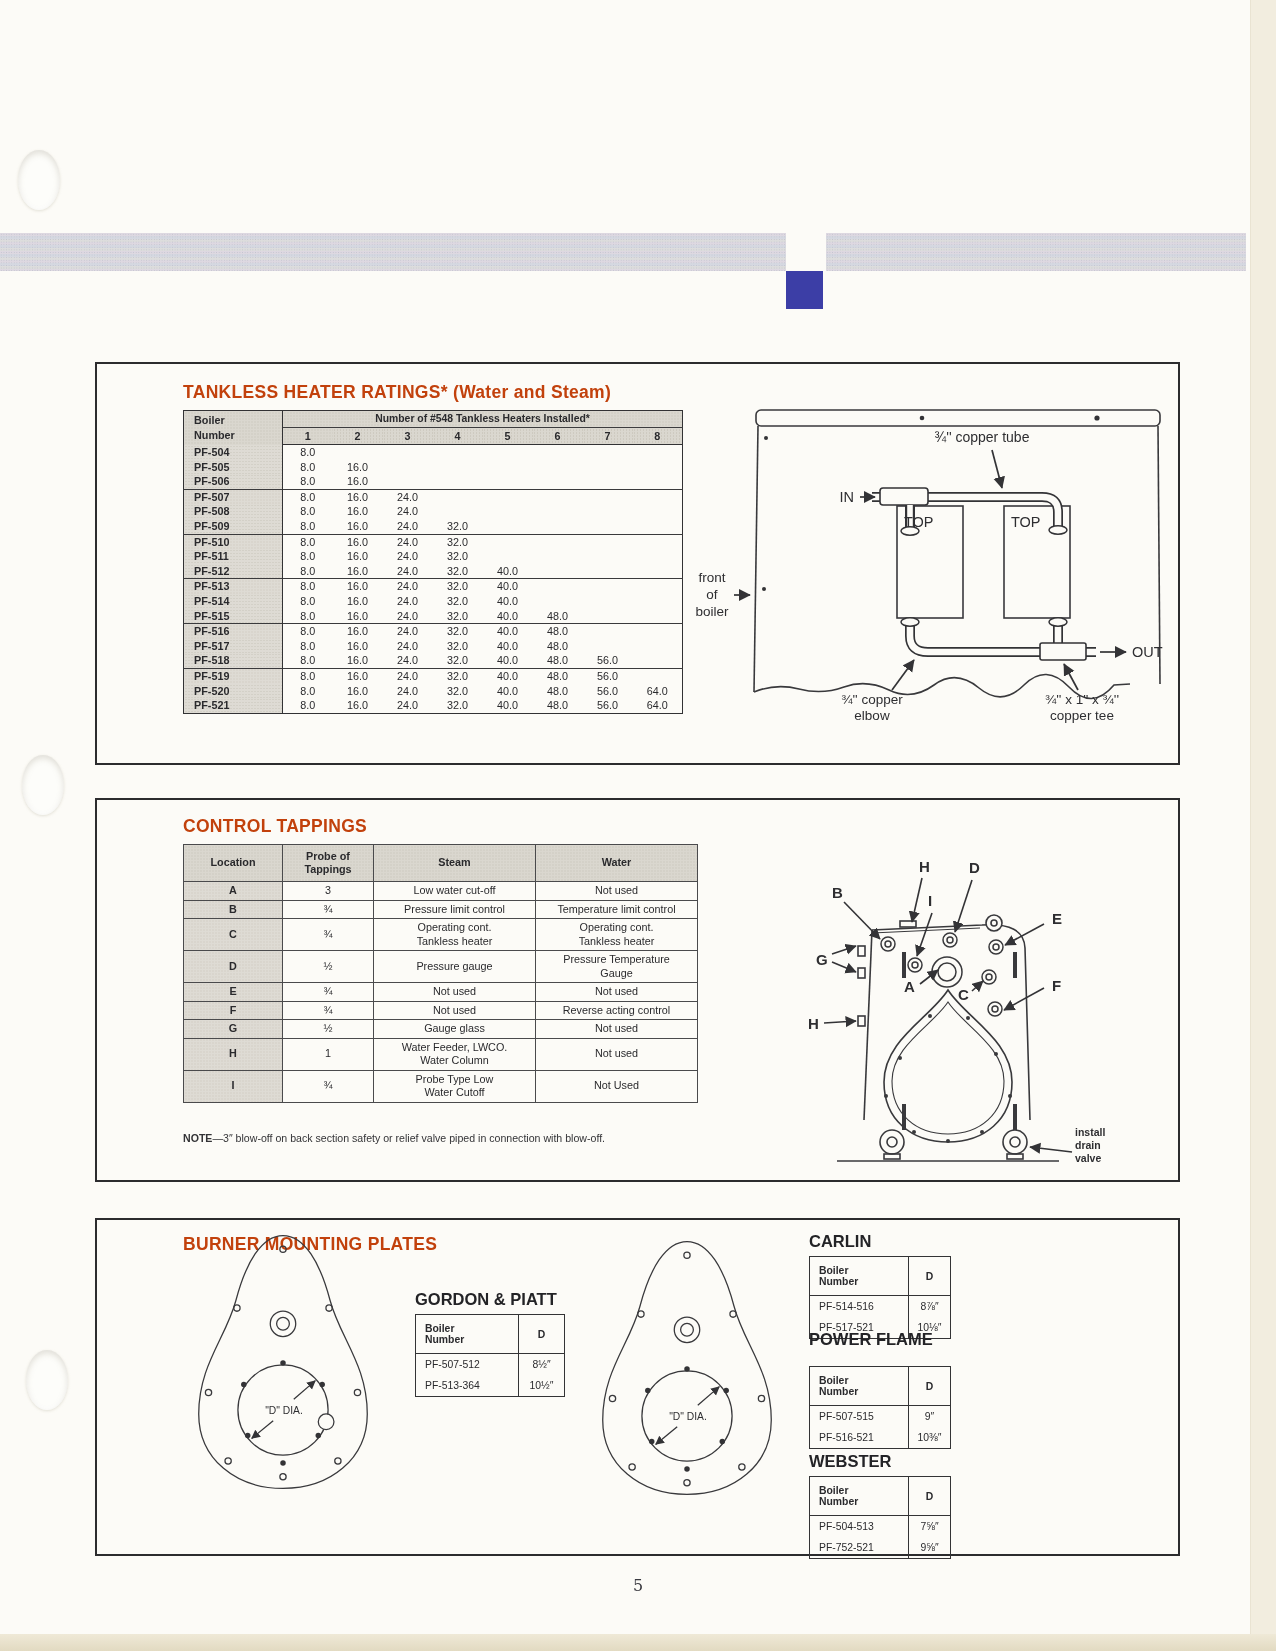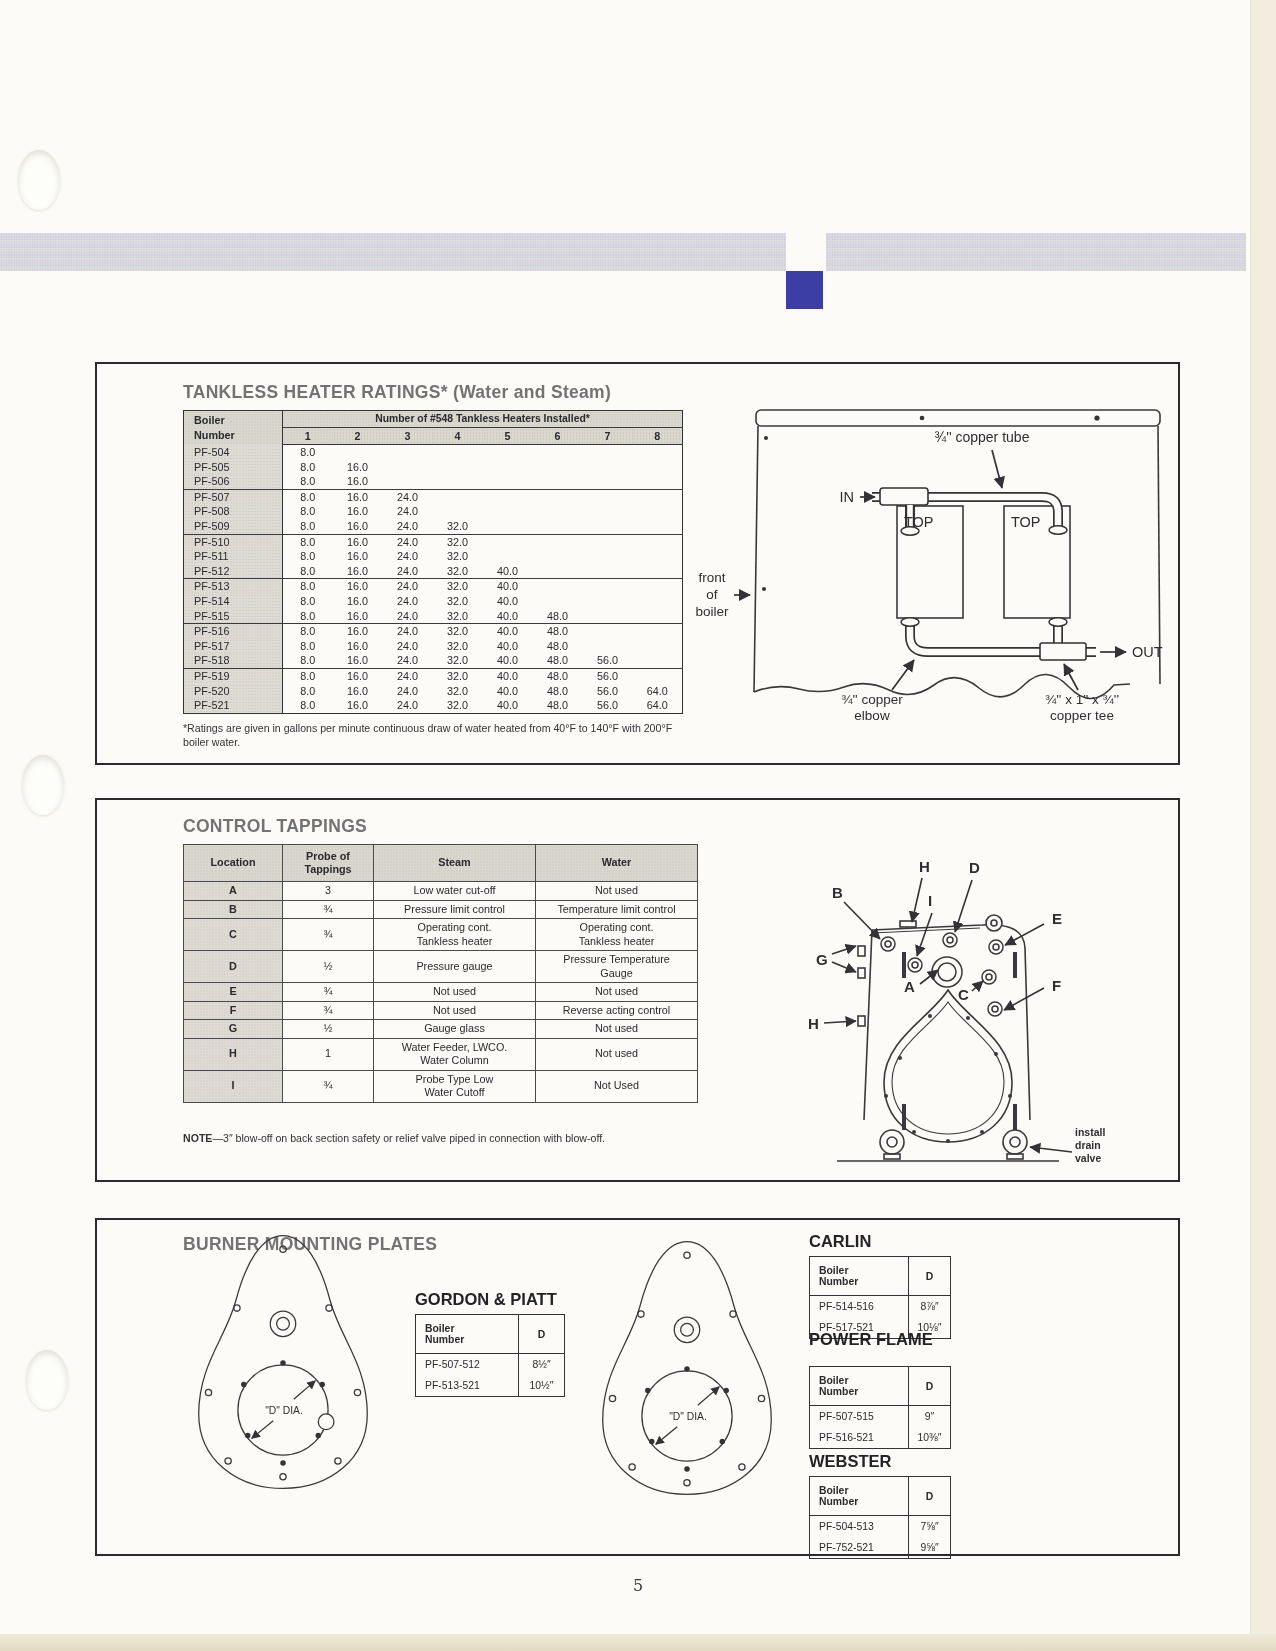--- a/index.html
+++ b/index.html
@@ -14,35 +14,35 @@
   .edge-bottom{left:0;top:1634px;width:1276px;height:17px;background:linear-gradient(#efe9d7,#e2dac1);}
   .hole{width:42px;height:60px;border-radius:50%;background:#fdfdfa;
         box-shadow:inset 0 3px 6px rgba(150,145,125,.28), inset 0 -2px 4px rgba(255,255,255,.9), 0 1px 3px rgba(190,184,165,.4);}
   .deco-bar{top:233px;height:38px;background-color:#d9d9e1;
       background-image:radial-gradient(#c2c3cf .7px,transparent .8px),
         repeating-linear-gradient(180deg, rgba(230,215,225,.35) 0 3px, rgba(205,215,225,.3) 3px 6px, rgba(228,228,210,.3) 6px 9px);
       background-size:2.6px 2.6px,100% 100%;}
   .blue-sq{left:786px;top:271px;width:37px;height:38px;background:#3c3ea6;}
 
   .box{position:absolute;border:2px solid #2c2c2e;box-sizing:border-box;}
-  .sec-title{font-weight:bold;font-size:17.5px;color:#737373;letter-spacing:.3px;white-space:nowrap;}
+  .sec-title{font-weight:bold;font-size:17.5px;color:#c2410c;letter-spacing:.3px;white-space:nowrap;}
 
   .ht{background-color:#dad7cf;background-image:radial-gradient(#c1bdb1 .8px,transparent .9px);background-size:3px 3px;}
   .ht2{background-color:#dedbd4;background-image:radial-gradient(#c8c4b9 .8px,transparent .9px);background-size:3px 3px;}
 
   table{border-collapse:collapse;color:#2a2a2d;table-layout:fixed;}
   .pre{white-space:pre-line;}
 
   
   #ratings-table{border:1.6px solid #323234;width:500px;}
   #ratings-table th,#ratings-table td{padding:0;line-height:14.6px;font-size:10.8px;}
   #ratings-table th.boiler-h{width:88px;text-align:left;padding-left:10px;font-weight:bold;border-right:1.6px solid #323234;}
   #ratings-table th.span-h{border-bottom:1px solid #3c3c3e;font-size:10.4px;height:16px;}
   #ratings-table tr.numrow th{height:16px;border-bottom:1.6px solid #323234;font-weight:bold;}
-  #ratings-table tbody th{text-align:left;padding-left:10px;font-weight:normal;border-right:1.6px solid #323234;}
+  #ratings-table tbody th{text-align:left;padding-left:10px;font-weight:bold;border-right:1.6px solid #323234;}
   #ratings-table tbody td{text-align:center;width:51px;}
   #ratings-table tbody tr[data-sep="1"] th, #ratings-table tbody tr[data-sep="1"] td{border-top:1.3px solid #3a3a3c;}
   .footnote{font-size:10.6px;line-height:13.5px;color:#333336;}
 
   
   #tap-table{border:1.6px solid #323234;width:500px;}
   #tap-table th,#tap-table td{border:1px solid #4a4a4c;font-size:10.8px;text-align:center;padding:2px 3px;line-height:13.5px;}
   #tap-table thead th{font-weight:bold;height:32px;}
   #tap-table td.loc{font-weight:bold;width:92px;}
   #tap-table td.size{width:84px;}
@@ -309,22 +309,20 @@
             <td>24.0</td>
             <td>32.0</td>
             <td>40.0</td>
             <td>48.0</td>
             <td>56.0</td>
             <td>64.0</td>
           </tr>
         </tbody>
     </table>
 
-    <div class="abs footnote pre" style="left:86px;top:358px;width:560px;">*Ratings are given in gallons per minute continuous draw of water heated from 40°F to 140°F with 200°F
-boiler water.</div>
 
     <svg class="abs" style="left:585px;top:30px;" width="492" height="330" viewBox="0 0 492 330">
       <defs>
         <marker id="arr" markerWidth="8" markerHeight="8" refX="6.5" refY="3.5" orient="auto">
           <path d="M0,0 L7,3.5 L0,7 Z" fill="#333336"></path>
         </marker>
       </defs>
       <g stroke="#39393c" fill="none" stroke-width="1.6">
         <rect x="74" y="16" width="404" height="16" rx="5"></rect>
         <line x1="76" y1="32" x2="72" y2="298"></line>
@@ -642,21 +640,21 @@
         </tr>
       </thead>
       <tbody>
 
           <tr>
             <td class="bn">PF-507-512</td>
             <td>8½″</td>
           </tr>
 
           <tr>
-            <td class="bn">PF-513-521</td>
+            <td class="bn">PF-513-364</td>
             <td>10½″</td>
           </tr>
         </tbody>
     </table>
 
     <div class="abs brand-title" style="left:712px;top:12px;">CARLIN</div>
     <table class="brand-table abs" style="left:712px;top:36px;width:142px;">
       <thead>
         <tr>
           <th class="bn pre" style="width:88px;">Boiler

